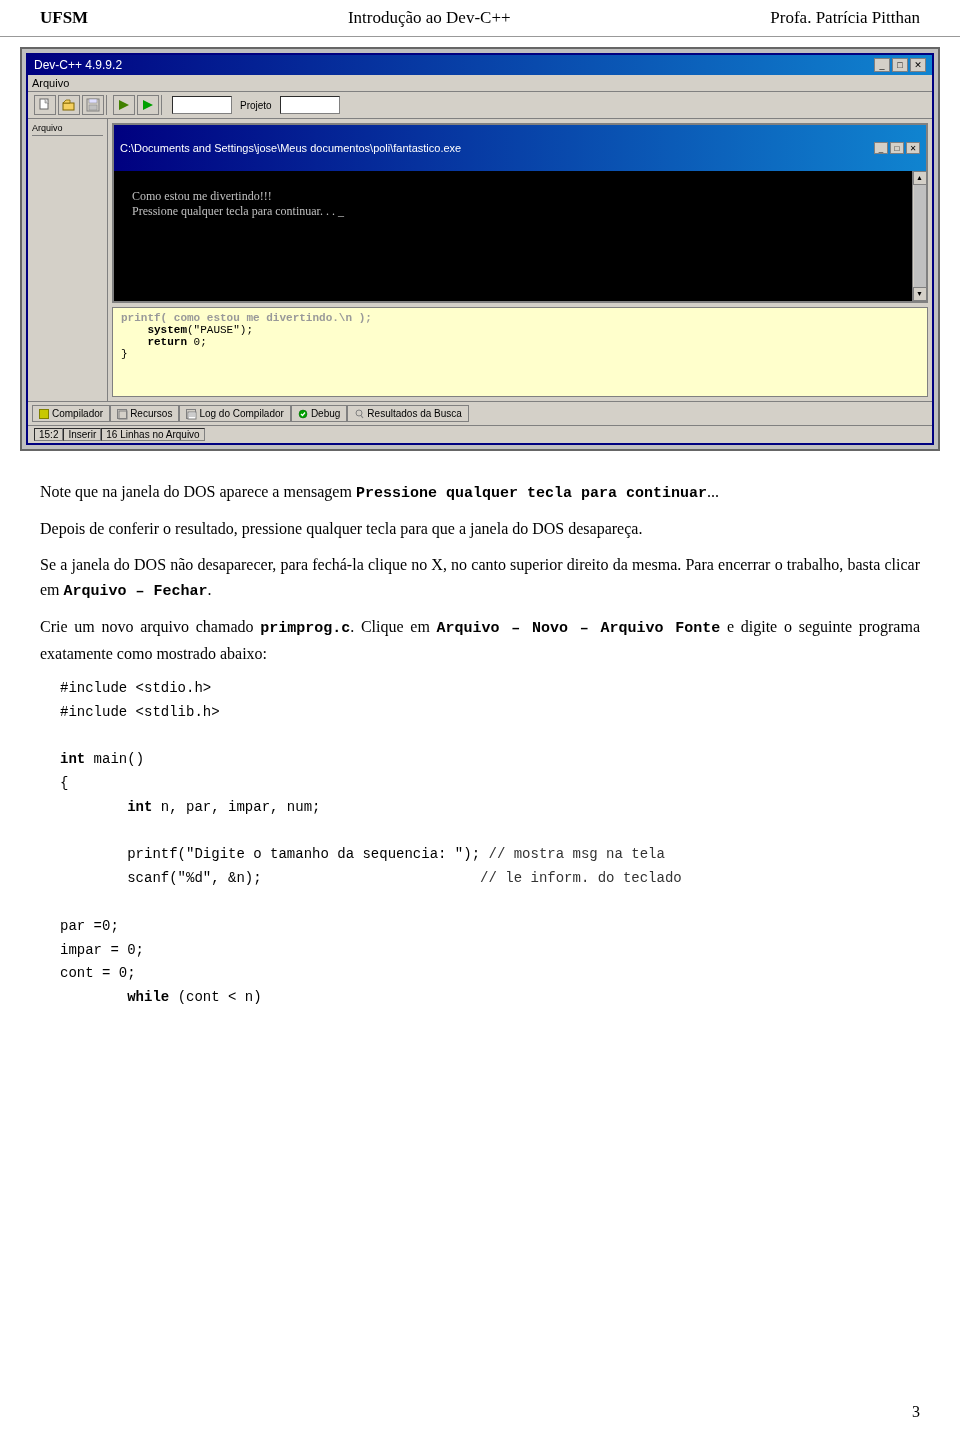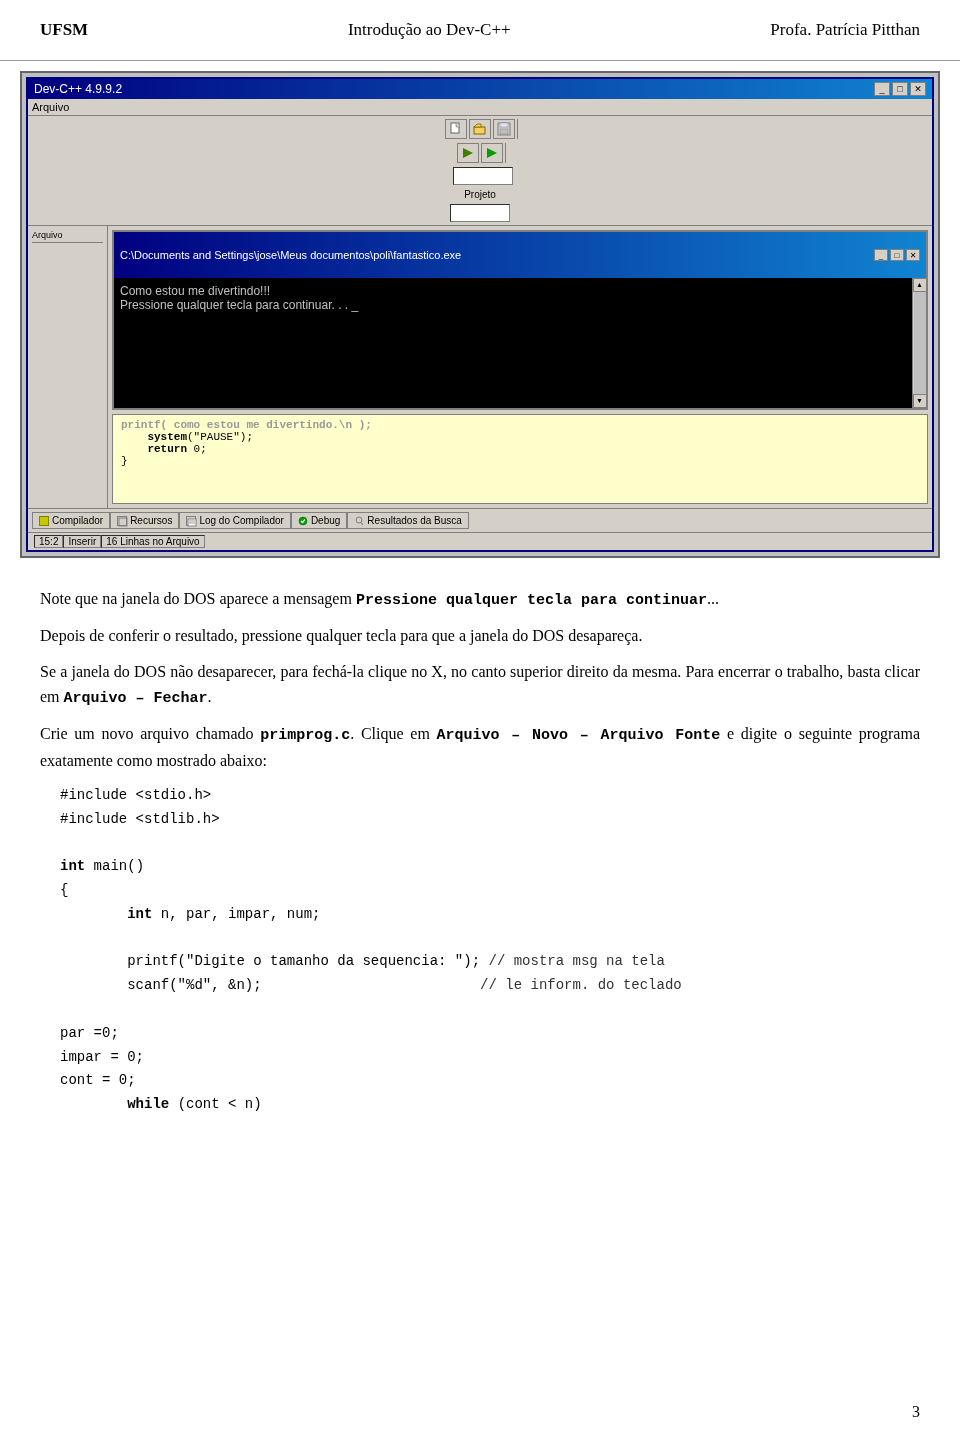--- a/index.html
+++ b/index.html
@@ -10,21 +10,21 @@
       font-family: Times New Roman, serif;
       font-size: 16px;
       color: #000;
     }
 
     
     .page-header {
       display: flex;
       justify-content: space-between;
       align-items: center;
-      padding: 20px 40px;
+      padding: 8px 40px;
       border-bottom: 1px solid #999;
       margin-bottom: 6px;
     }
     .header-left {
       font-size: 17px;
       font-weight: bold;
     }
     .header-center {
       font-size: 17px;
     }
@@ -85,21 +85,20 @@
     }
 
     .ide-toolbar {
       background: #d4d0c8;
       padding: 3px 4px;
       display: flex;
       align-items: center;
       gap: 4px;
       border-bottom: 1px solid #808080;
       flex-wrap: wrap;
-      flex-direction: column;
     }
     .toolbar-btn {
       width: 22px;
       height: 20px;
       background: #d4d0c8;
       border: 1px solid #808080;
       display: flex;
       align-items: center;
       justify-content: center;
       font-size: 8px;
@@ -138,23 +137,23 @@
       border: 1px solid #808080;
       font-size: 8px;
       display: flex;
       align-items: center;
       justify-content: center;
       color: #000;
     }
     .console-body {
       background: #000;
       color: #c0c0c0;
-      font-family: Liberation Sans, sans-serif;
+      font-family: Liberation Serif, serif;
       font-size: 12px;
-      padding: 6px;
+      padding: 18px;
       min-height: 130px;
     }
 
     
     .code-area {
       background: #ffffcc;
       font-family: "Courier New", monospace;
       font-size: 11px;
       padding: 4px 8px;
       margin: 4px;

